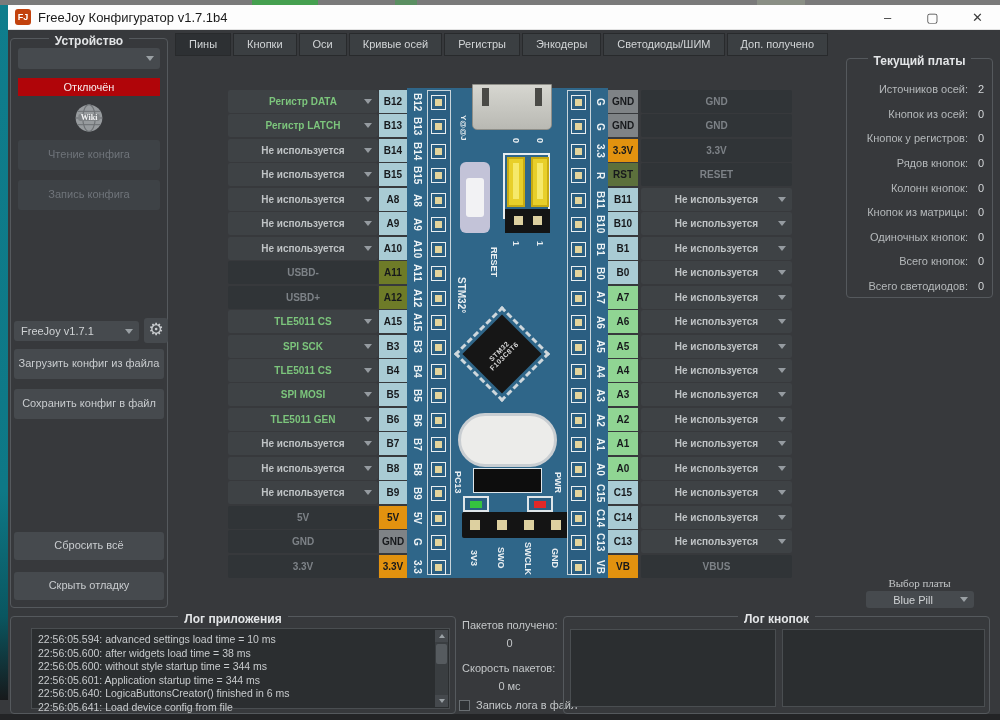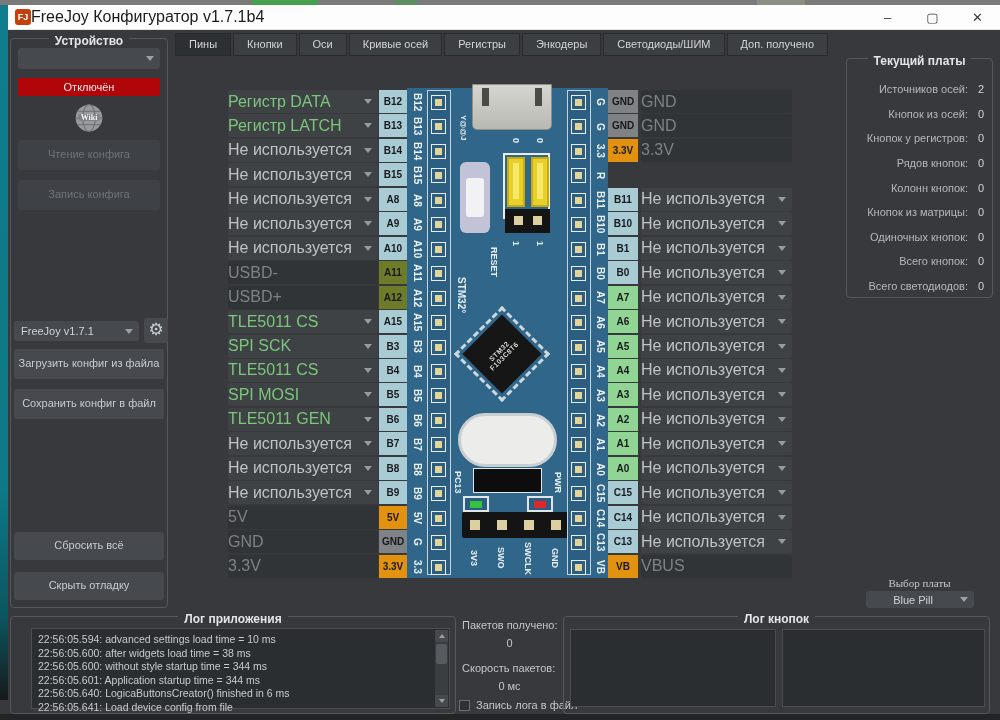--- a/index.html
+++ b/index.html
@@ -6,42 +6,42 @@
   body{width:1000px;height:720px;position:relative;overflow:hidden;background:#37393c;
        font-family:"Liberation Sans", sans-serif;-webkit-font-smoothing:antialiased;}
   .abs{position:absolute;}
   
   .top-strip{left:0;top:0;width:1000px;height:5px;background:#7a7a7a;}
   .frag{top:0;height:5px;}
   .teal-strip{left:0;top:5px;width:8px;height:695px;background:linear-gradient(#0f7d8c 0%,#0e7886 70%,#0a5660 88%,#17191b 100%);}
   .titlebar{left:8px;top:5px;width:992px;height:25px;background:#fdfdfd;display:flex;align-items:center;border-bottom:1px solid #e2e2e2;box-sizing:border-box;}
   .appicon{width:16px;height:16px;margin-left:7px;background:#c2410c;border-radius:3px;color:#fff;
            font-size:9px;font-weight:bold;display:flex;align-items:center;justify-content:center;}
-  .wtitle{font-size:16px;color:#1b1b1b;}
+  .wtitle{margin-left:7px;font-size:13px;color:#1b1b1b;}
   .wctrls{margin-left:auto;display:flex;align-items:center;}
   .wbtn{width:45px;height:25px;display:flex;align-items:center;justify-content:center;font-size:13px;color:#3b3b3b;}
   .bottom-strip{left:0;top:714px;width:1000px;height:6px;background:#232426;}
   
   .gbox{border:1px solid #55595d;border-radius:4px;box-sizing:border-box;}
   .gtitle{position:absolute;top:-8px;left:0;right:0;text-align:center;}
   .gtitle span{background:#37393c;padding:0 6px;font-size:12px;font-weight:bold;color:#e3e5e7;}
   
   .btn{background:#464a4e;border-radius:3px;color:#c9cccf;font-size:11px;display:flex;align-items:center;justify-content:center;box-sizing:border-box;text-align:center;line-height:1.2;}
   .btn.disabled{background:#3e4246;color:#6f747a;}
   .combo{background:#464a4e;border-radius:3px;color:#d0d3d5;font-size:11px;display:flex;align-items:center;box-sizing:border-box;}
   .combo .cval{flex:1;text-align:center;}
   .carr{width:0;height:0;border-left:4px solid transparent;border-right:4px solid transparent;border-top:5px solid #9aa0a4;margin-right:6px;}
   .redbar{background:#b00509;color:#f7eaea;font-size:11px;display:flex;align-items:center;justify-content:center;}
   
   .tabbar{left:175px;top:33px;display:flex;gap:2px;}
   .tab{padding:4px 13px 5px;background:#3b3f42;border:1px solid #282a2c;font-size:11px;color:#d2d5d7;}
   .tab.active{background:#2d3033;}
   
   .pinrow{position:absolute;left:0;width:1000px;height:23px;}
-  .pindd,.pinstatic{position:absolute;top:0;height:23px;border-radius:2px;font-size:16px;display:flex;align-items:center;box-sizing:border-box;}
+  .pindd,.pinstatic{position:absolute;top:0;height:23px;border-radius:2px;font-size:10px;display:flex;align-items:center;justify-content:center;box-sizing:border-box;font-weight:bold;}
   .pindd{background:#3e4245;color:#bfc3c5;}
   .pindd.green span{color:#7cc57c;}
   .pinstatic{background:#303437;color:#7d8287;}
   .dda{position:absolute;right:6px;top:9px;width:0;height:0;border-left:4px solid transparent;border-right:4px solid transparent;border-top:5px solid #959ba0;}
   .pinchip{position:absolute;top:0;height:23px;font-size:10px;font-weight:bold;color:#17191c;display:flex;align-items:center;justify-content:center;}
   .pc-blue{background:#a9cbd4;}
   .pc-olive{background:#6e7b28;}
   .pc-orange{background:#e2920f;}
   .pc-gray{background:#7f8386;}
   .pc-rst{background:#5c703c;}
@@ -298,20 +298,26 @@
       <div class="pinstatic" style="left: 641px; width: 151px;">
         <span>GND</span>
       </div>
     </div>
     <div class="pinrow" style="top: 138.9px; pointer-events: auto;">
       <div class="pinchip pc-orange" style="left: 608px; width: 30px;">3.3V</div>
       <div class="pinstatic" style="left: 641px; width: 151px;">
         <span>3.3V</span>
       </div>
     </div>
+    <div class="pinrow" style="top: 163.35px; pointer-events: auto;">
+      <div class="pinchip pc-rst" style="left: 608px; width: 30px;">RST</div>
+      <div class="pinstatic" style="left: 641px; width: 151px;">
+        <span>RESET</span>
+      </div>
+    </div>
     <div class="pinrow" style="top: 187.8px; pointer-events: auto;">
       <div class="pinchip pc-blue" style="left: 608px; width: 30px;">B11</div>
       <div class="pindd" style="left: 641px; width: 151px;">
         <span>Не используется</span>
         <i class="dda"></i>
       </div>
     </div>
     <div class="pinrow" style="top: 212.25px; pointer-events: auto;">
       <div class="pinchip pc-blue" style="left: 608px; width: 30px;">B10</div>
       <div class="pindd" style="left: 641px; width: 151px;">

